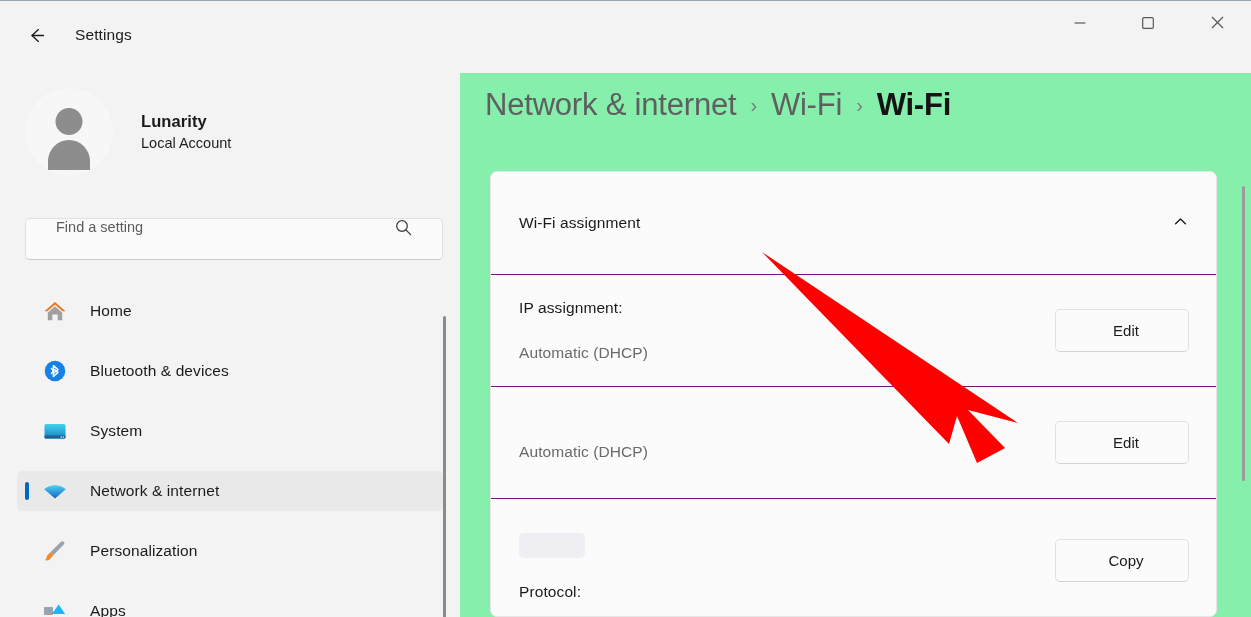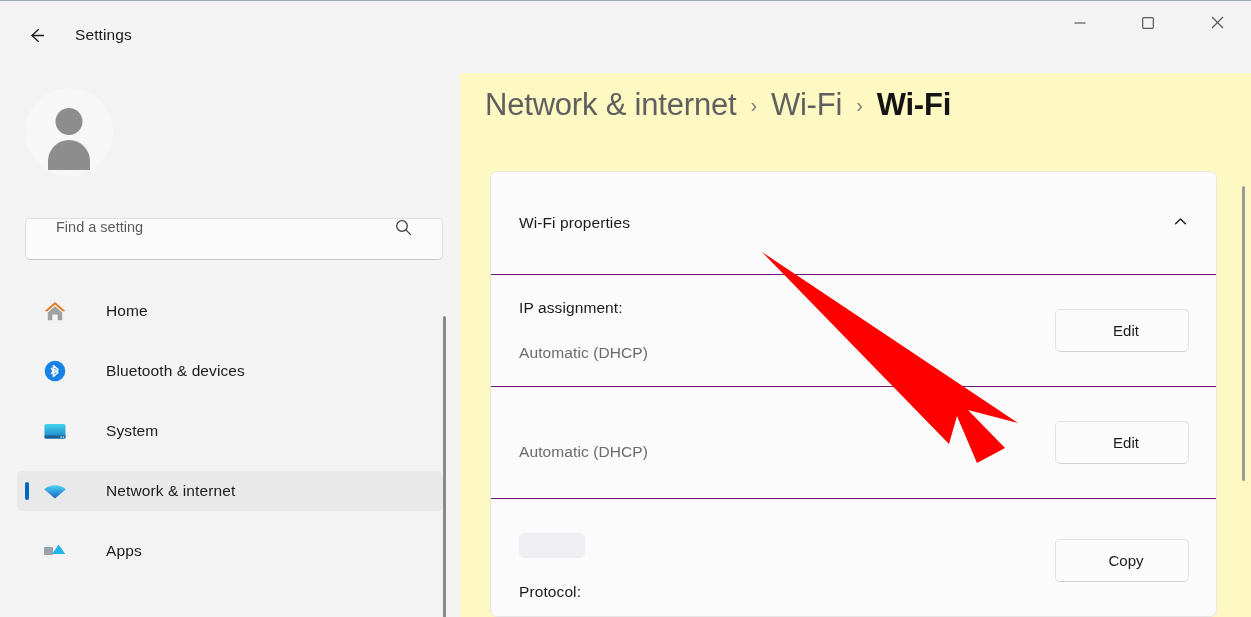--- a/index.html
+++ b/index.html
@@ -6,21 +6,21 @@
   html, body {
     width: 1251px; height: 617px;
     overflow: hidden;
     font-family: "Liberation Sans", "DejaVu Sans", sans-serif;
     background: #f3f3f3;
   }
 
   #app {
     position: relative;
     width: 1251px; height: 617px;
-    background: #fef9c3;
+    background: #86efac;
     border-top: 1px solid #9aa7b4;
   }
 
   
   .titlebar {
     position: absolute; top: 0; left: 0;
     width: 1251px; height: 72px;
     background: #f3f3f3;
   }
   .back-btn {
@@ -118,21 +118,21 @@
     transform: translateY(-50%);
     width: 3.5px; height: 18px; border-radius: 2px;
     background: #0067c0;
   }
   .nav-icon {
     width: 30px; margin-left: 23px;
     display: flex; align-items: center; justify-content: center;
     flex-shrink: 0;
   }
   .nav-label {
-    margin-left: 36px; font-size: 15.5px; color: #1b1b1b;
+    margin-left: 20px; font-size: 15.5px; color: #1b1b1b;
     letter-spacing: .1px;
   }
 
   .sb-track {
     position: absolute; right: 14px; top: 25px;
     width: 3px; height: 302px;
     border-radius: 2px; background: #8a8a8a;
     cursor: pointer;
   }
 
@@ -256,20 +256,24 @@
       </span>
     </div>
   </div>
 
   <div class="sidebar">
 
     <div class="profile">
       <div class="avatar">
         <div class="head"></div>
         <div class="body"></div>
+      </div>
+      <div class="profile-text">
+        <div class="profile-name">Lunarity</div>
+        <div class="profile-sub">Local Account</div>
       </div>
     </div>
 
     <div class="search-wrap">
       <div class="search-box">
         <input type="text" placeholder="Find a setting" style="">
         <span>
           <svg width="17" height="17" viewBox="0 0 17 17">
             <circle cx="7" cy="7" r="5.3" fill="none" stroke="#3a3a3a" stroke-width="1.25"></circle>
             <line x1="10.9" y1="10.9" x2="15.6" y2="15.6" stroke="#3a3a3a" stroke-width="1.25" stroke-linecap="round"></line>
@@ -328,20 +332,29 @@
                 <stop offset="0" stop-color="#4fd2f2"></stop>
                   <stop offset="1" stop-color="#1166c4"></stop>
               </linearGradient>
             </defs>
             <path d="M13 7.2 C18.2 7.2 22.2 9.5 23.8 11.3 L13 20.4 L2.2 11.3 C3.8 9.5 7.8 7.2 13 7.2 Z" fill="url(#gWifi)"></path>
           </svg>
         </span>
         <span class="nav-label">Network &amp; internet</span>
       </div>
 
+      <div class="nav-item">
+        <span class="nav-icon">
+          <svg width="26" height="26" viewBox="0 0 26 26">
+            <path d="M21.8 3.9 C22.6 4.6 22.7 5.6 22 6.3 L11.4 17.2 L8.3 14.2 L19.3 3.6 C20 2.9 21 3.1 21.8 3.9 Z" fill="#9aa3ad"></path>
+            <path d="M8.3 14.2 L11.4 17.2 L7.6 21.4 C6.2 22.9 3.6 22.6 3.1 22.1 C4.9 21.2 4.3 19 5.2 17.6 Z" fill="#f08b2a"></path>
+          </svg>
+        </span>
+        <span class="nav-label">Personalization</span>
+      </div>
 
       <div class="nav-item">
         <span class="nav-icon">
           <svg width="26" height="26" viewBox="0 0 26 26">
             <rect x="2" y="9" width="9" height="8" rx="0.8" fill="#9aa3ad"></rect>
             <path d="M16.6 6.6 L23.2 16 L10 16 Z" fill="#21b3ee"></path>
           </svg>
         </span>
         <span class="nav-label">Apps</span>
       </div>
@@ -356,21 +369,21 @@
       <span class="bc-link">Network &amp; internet</span>
       <span class="bc-sep">›</span>
       <span class="bc-link">Wi-Fi</span>
       <span class="bc-sep">›</span>
       <span class="bc-current">Wi-Fi</span>
     </div>
 
     <div class="card">
 
       <div class="card-header">
-        <span class="card-title">Wi-Fi properties</span>
+        <span class="card-title">Wi-Fi assignment</span>
         <span>
           <svg width="17" height="17" viewBox="0 0 17 17">
             <path d="M3.6 10.8 L8.5 5.9 L13.4 10.8" fill="none" stroke="#1b1b1b" stroke-width="1.35" stroke-linecap="round" stroke-linejoin="round"></path>
           </svg>
         </span>
       </div>
 
       <div class="row">
         <div class="row-text">
           <div class="row-label">IP assignment:</div>

